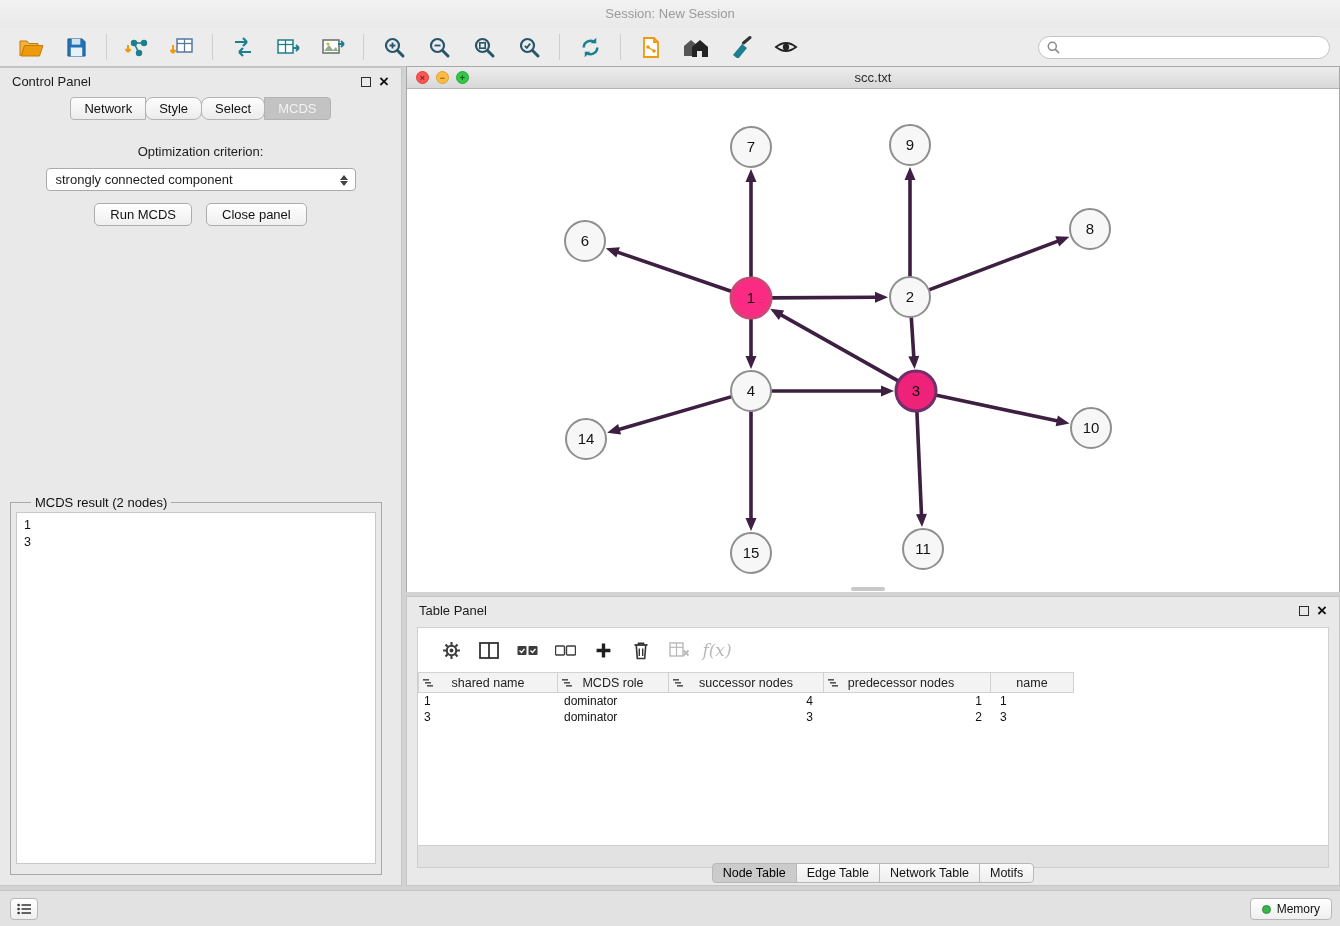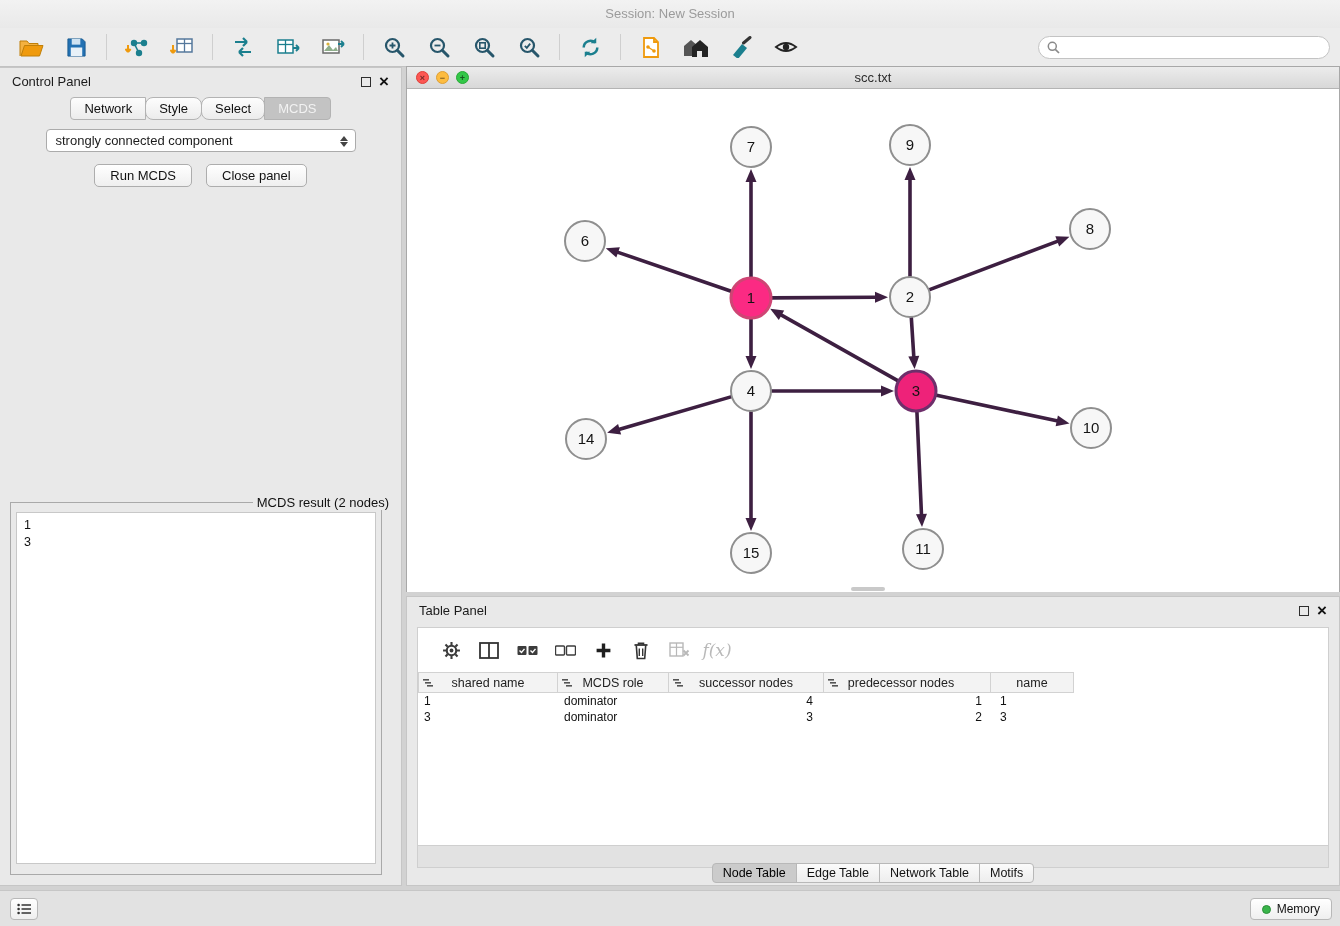--- a/index.html
+++ b/index.html
@@ -46,21 +46,21 @@
   .dd-stepper { position:absolute; right:4px; top:3px; width:13px; height:16px;
     display:flex; flex-direction:column; align-items:center; justify-content:center; gap:1px; }
   .dd-stepper i { width:0; height:0; border-left:4px solid transparent; border-right:4px solid transparent; }
   .dd-up { border-bottom:5px solid #444; }
   .dd-down { border-top:5px solid #444; }
   .cp-buttons { display:flex; justify-content:center; gap:14px; margin-top:12px; }
   .btn { font-size:13px; padding:3px 15px; background:linear-gradient(#ffffff,#efefef);
     border:1px solid #adadad; border-radius:5px; color:#111; }
   .result-field { position:absolute; left:10px; top:427px; width:372px; height:380px;
     border:1px solid #a9a9a9; background:#e9e9e9; }
-  .result-field legend { font-size:13px; padding:0 4px; margin-left:12px; color:#111;text-align:right; }
+  .result-field legend { font-size:13px; padding:0 4px; margin-left:20px; color:#111; }
   .result-inner { margin:2px 5px 5px; height:352px; background:#fff;
     border:1px solid #c8c8c8; padding:4px 7px; font-size:12.5px; line-height:17px; color:#111; }
 
   
   .net-window { position:absolute; left:406px; top:66px; width:934px; height:526px;
     background:#fff; border:1px solid #a8a8a8; }
   .net-titlebar { height:22px; background:linear-gradient(#ececec,#d8d8d8);
     border-bottom:1px solid #b4b4b4; position:relative; text-align:center;
     font-size:13px; line-height:22px; color:#2b2b2b; }
   .lights { position:absolute; left:9px; top:4px; display:flex; gap:7px; }
@@ -265,20 +265,21 @@
       <span class="spacer"></span>
       <span class="winbox"></span>
       <span class="winx">×</span>
     </div>
     <div class="cp-tabs">
       <span class="tab">Network</span>
       <span class="tab">Style</span>
       <span class="tab">Select</span>
       <span class="tab active">MCDS</span>
     </div>
+    <div class="opt-label">Optimization criterion:</div>
     <div class="dropdown">
       <span>strongly connected component</span>
       <span class="dd-stepper">
         <i class="dd-up"></i>
           <i class="dd-down"></i>
       </span>
     </div>
     <div class="cp-buttons">
       <button class="btn">Run MCDS</button>
       <button class="btn">Close panel</button>

